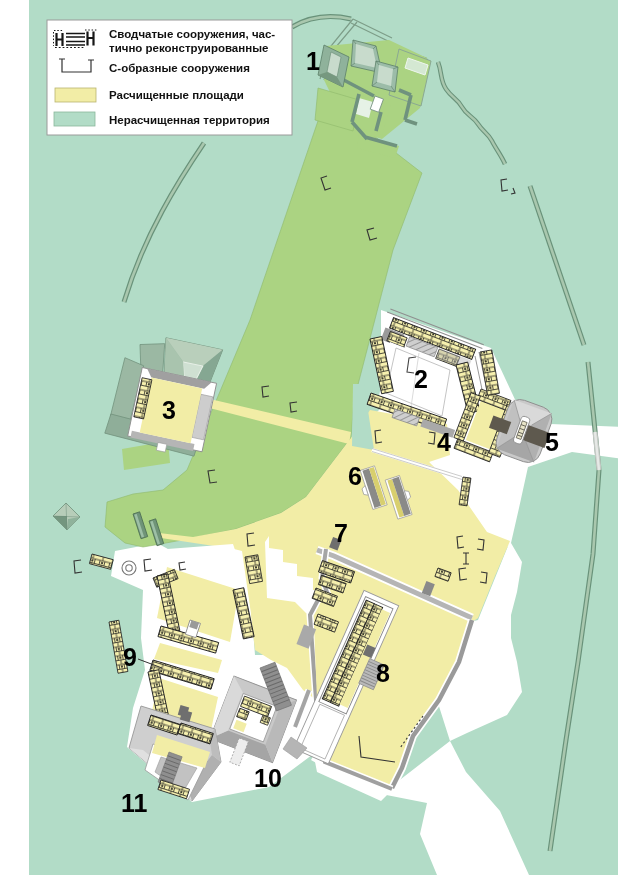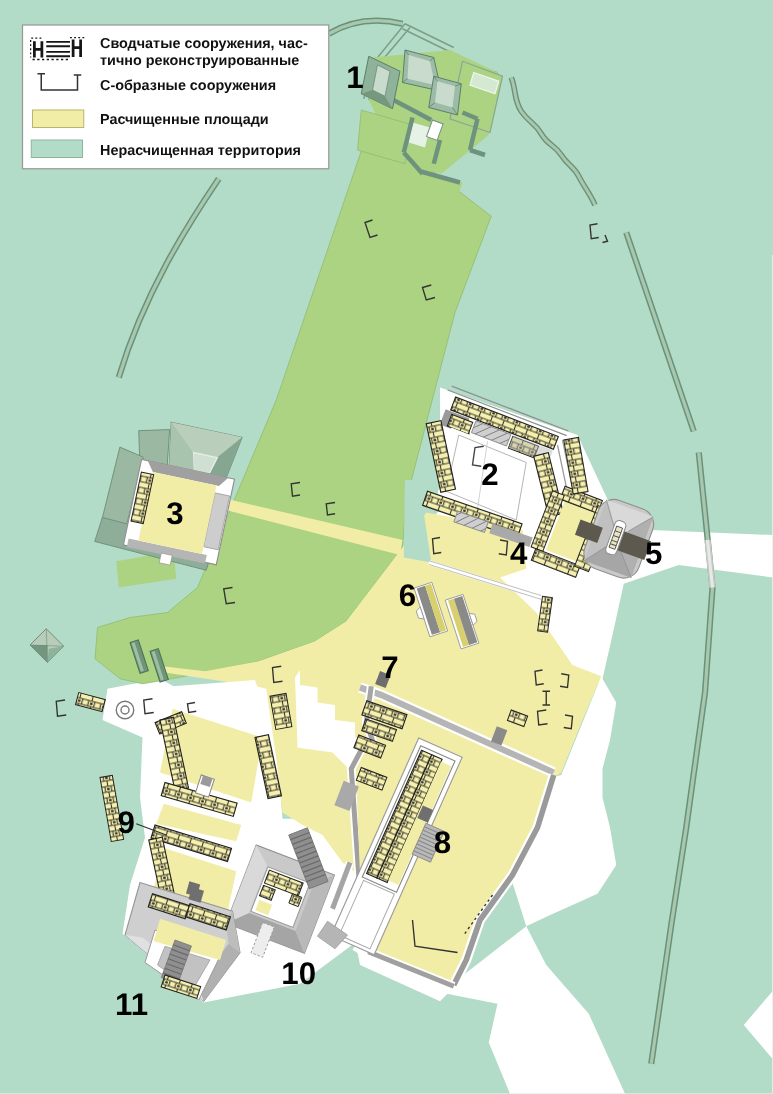--- a/index.html
+++ b/index.html
@@ -1,16 +1,16 @@
 <!DOCTYPE html>
 <html><head>
 <meta charset="utf-8">
 <style>
 html,body{margin:0;padding:0;background:#fff;}
-#map{width:545px;height:875px;position:relative;font-family:"Liberation Sans",sans-serif;}
+#map{width:545px;height:875px;position:relative;font-family:"Liberation Sans",sans-serif;margin-left:29px;}
 svg{display:block;}
 </style>
 </head>
 <body>
 <div id="map">
 <svg width="618" height="875" viewBox="0 0 618 875">
 <defs>
 <pattern id="brick" width="10" height="9" patternUnits="userSpaceOnUse">
   <rect width="10" height="9" fill="#f6f0ae"></rect>
   <path d="M0,0 H10 M0,4.5 H10 M0,9 H10" stroke="#33332a" stroke-width="0.85" fill="none"></path>

